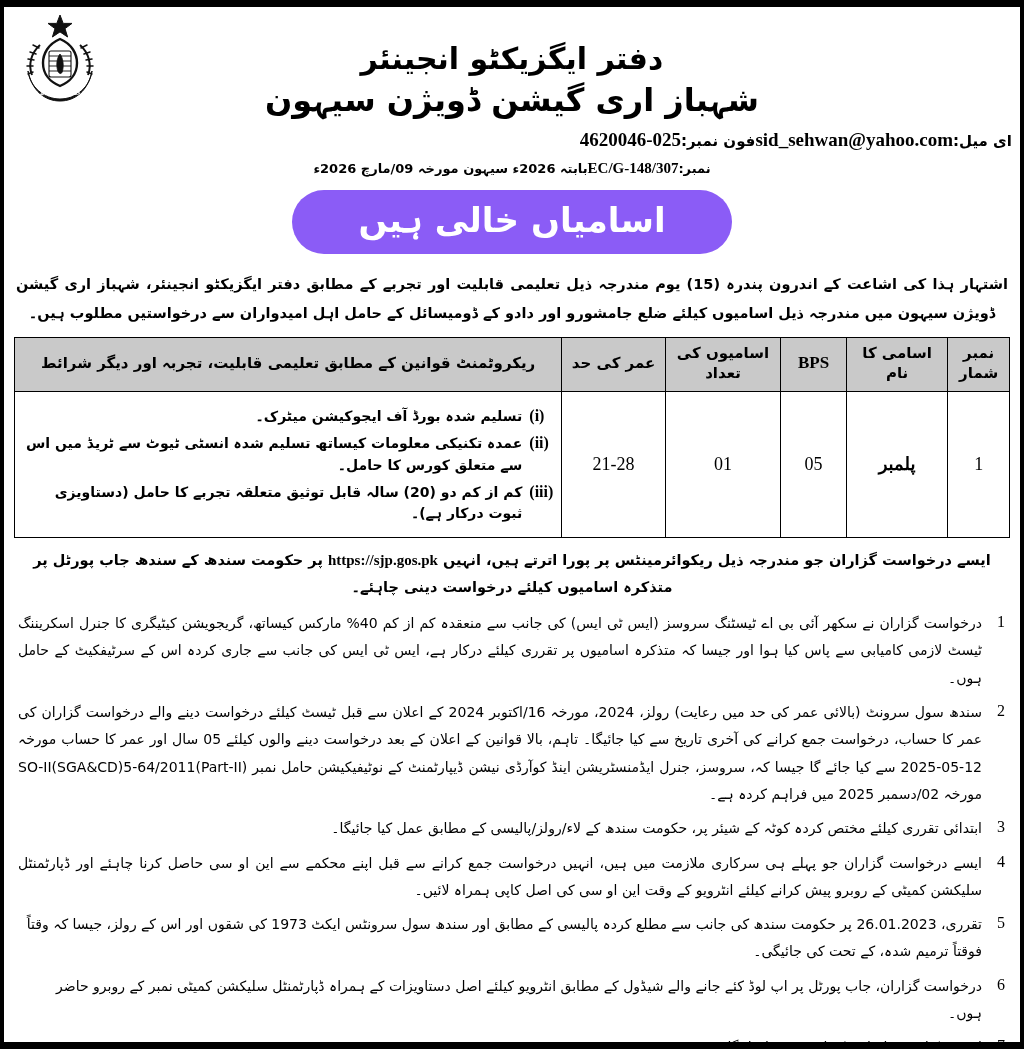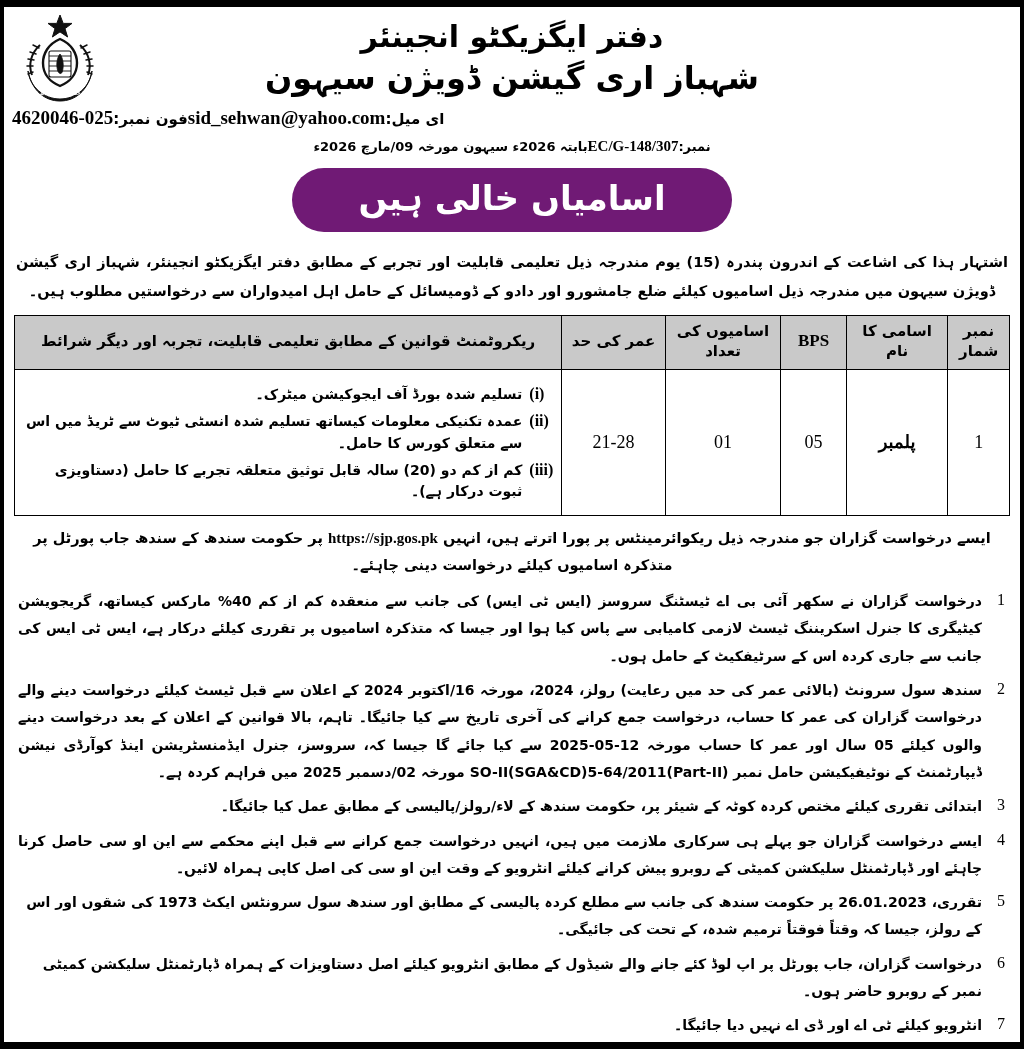--- a/index.html
+++ b/index.html
@@ -29,45 +29,45 @@
     position:absolute;top:4px;left:14px;width:84px;height:96px;
   }
   .org-title{
     text-align:center;
     font-family:"DejaVu Sans","Liberation Sans",sans-serif;
     direction:rtl;
     font-weight:700;
     font-size:30px;
     letter-spacing:0px;
     line-height:1.28;
-    margin-top:5px;
+    margin-top:27px;
   }
   .org-sub{
     text-align:center;direction:rtl;
     font-family:"DejaVu Sans","Liberation Sans",sans-serif;
     font-weight:700;font-size:32px;line-height:1.3;margin-top:2px;
   }
   .contact-line{
-    text-align:left;direction:rtl;
+    text-align:right;direction:rtl;
     font-family:"Liberation Serif",serif;
     font-size:19px;font-weight:700;margin-top:7px;
   }
   .contact-line .lbl{
     font-family:"DejaVu Sans",sans-serif;font-size:15px;font-weight:700;
   }
   .ref-line{
     text-align:center;direction:rtl;
     font-size:15px;font-weight:700;margin-top:9px;
     font-family:"Liberation Serif",serif;
   }
   .ref-line .u{font-family:"DejaVu Sans",sans-serif;font-size:13px;}
   
   .banner-wrap{display:flex;justify-content:center;margin-top:13px;}
   .banner{
-    background:#701a75;color:#fff;border-radius:42px;
+    background:#8b5cf6;color:#fff;border-radius:42px;
     padding:9px 66px 13px 66px;
     font-family:"DejaVu Sans","Liberation Sans",sans-serif;
     font-weight:700;font-size:34px;direction:rtl;
     line-height:1.25;letter-spacing:1px;
   }
   
   .intro{
     margin:16px 12px 0 12px;
     font-size:14.5px;line-height:1.95;
     direction:rtl;text-align:justify;text-align-last:center;
@@ -125,21 +125,21 @@
   .cond{
     display:flex;direction:rtl;gap:10px;margin-bottom:7px;align-items:flex-start;
   }
   .cond-num{
     font-family:"Liberation Serif",serif;font-size:16px;font-weight:400;
     flex:0 0 18px;text-align:center;padding-top:3px;
   }
   .cond-txt{
     flex:1 1 auto;direction:rtl;text-align:justify;
     font-family:"DejaVu Sans","Liberation Sans",sans-serif;
-    font-size:14px;font-weight:700;line-height:1.95;
+    font-size:14px;font-weight:400;line-height:1.95;
   }
   .cond-txt.single{text-align:right;}
 </style>
 </head>
 <body>
 
 <div class="page">
 
   <div class="header">
 

